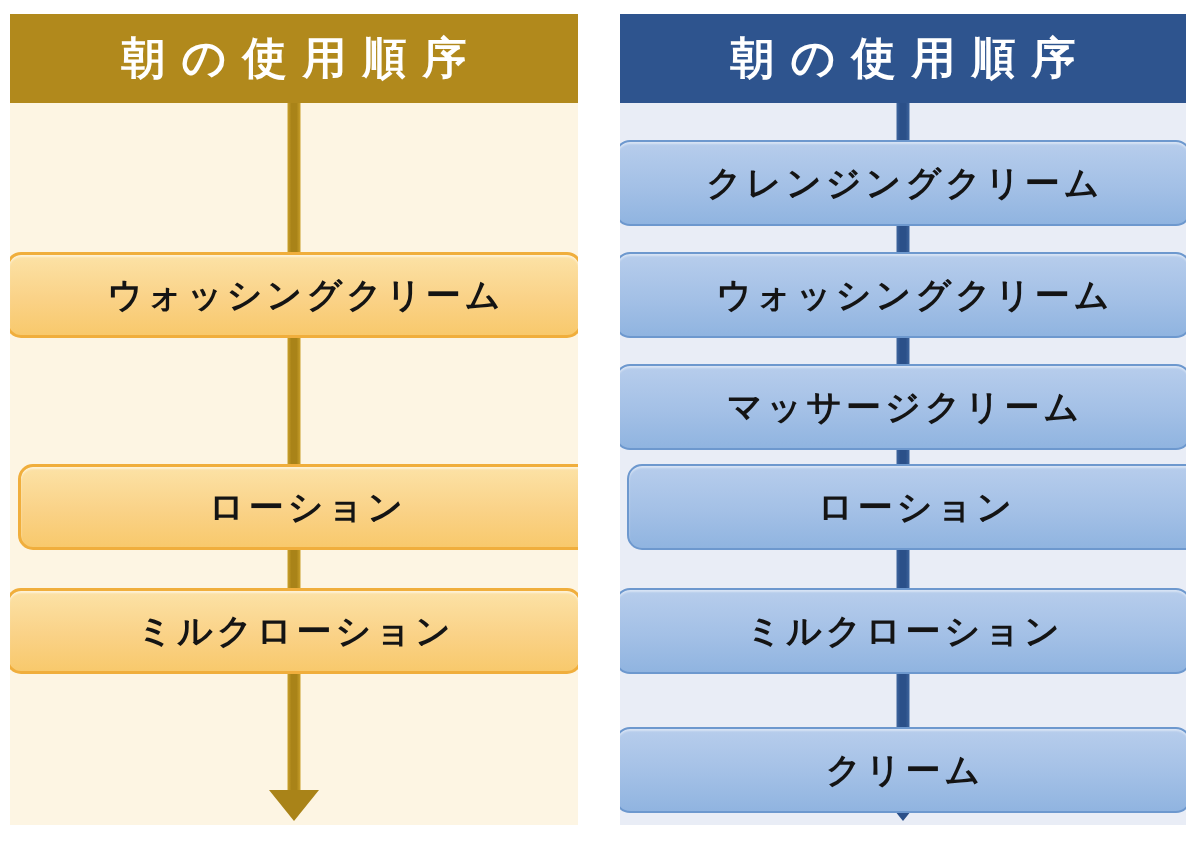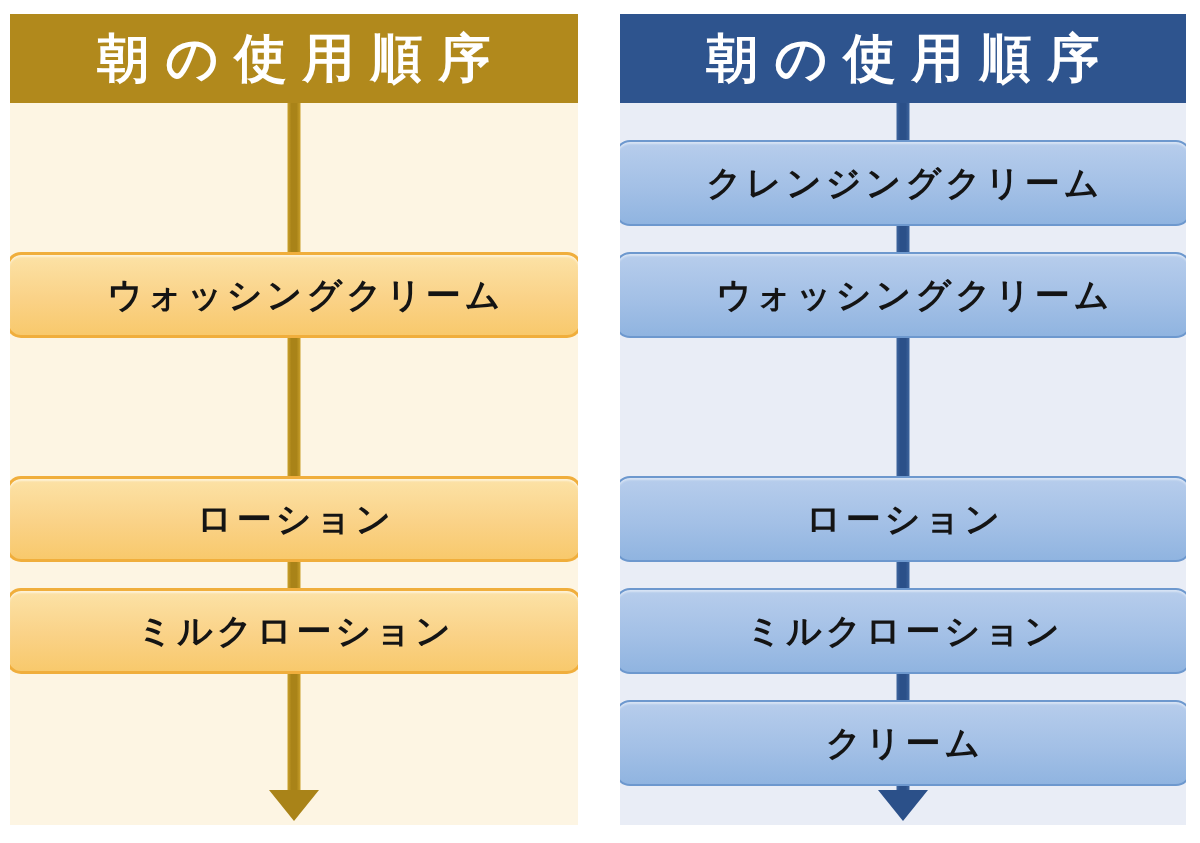--- a/index.html
+++ b/index.html
@@ -22,21 +22,21 @@
   }
   .panel.morning { left: 10px;  width: 568px; }
   .panel.night   { left: 620px; width: 566px; }
 
   .panel-header {
     height: 89px;
     display: flex;
     align-items: center;
     justify-content: center;
     color: #ffffff;
-    font-size: 52px;
+    font-size: 44px;
     font-weight: bold;
     letter-spacing: 16px;
     text-indent: 16px;
     white-space: nowrap;
   }
   .morning .panel-header { background: #B1891C; }
   .night   .panel-header { background: #2E548E; }
 
   .panel-body {
     position: relative;
@@ -102,23 +102,23 @@
   }
   .night .step-box {
     background: linear-gradient(180deg, #B7CDEC 0%, #A3C0E6 55%, #90B4E0 100%);
     border: 2px solid #6D98CE;
     box-shadow: inset 0 2px 2px rgba(255,255,255,0.45);
   }
 
   .slot-0 { top: 37px;  }
   .slot-1 { top: 149px; padding-left: 20px; }
   .slot-2 { top: 261px; }
-  .slot-3 { top: 373px; }
+  .slot-3 { top: 361px; margin-left: 12px; }
   .slot-4 { top: 485px; }
-  .slot-5 { top: 597px; }
+  .slot-5 { top: 624px; }
 </style>
 </head>
 <body>
 
 <div class="canvas">
 
   <section class="panel morning">
     <header class="panel-header">
       <span>朝の使用順序</span>
     </header>
@@ -145,20 +145,23 @@
     <div class="panel-body">
       <div class="flow-line"></div>
       <div class="arrow-head"></div>
 
       <div class="step-box slot-0">
         <span>クレンジングクリーム</span>
       </div>
       <div class="step-box slot-1">
         <span>ウォッシングクリーム</span>
       </div>
+      <div class="step-box slot-2">
+        <span>マッサージクリーム</span>
+      </div>
       <div class="step-box slot-3">
         <span>ローション</span>
       </div>
       <div class="step-box slot-4">
         <span>ミルクローション</span>
       </div>
       <div class="step-box slot-5">
         <span>クリーム</span>
       </div>
     </div>

